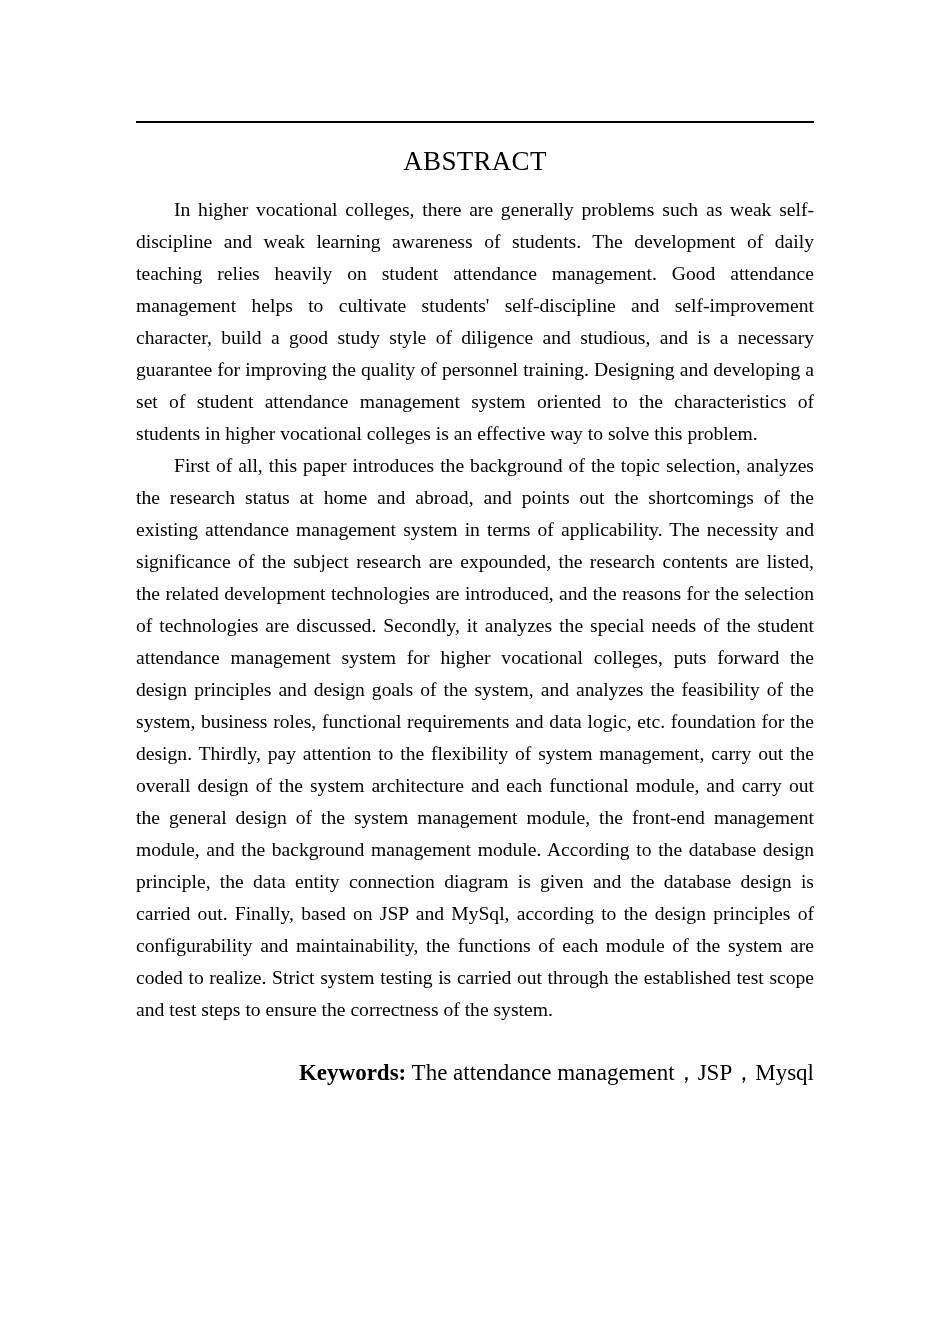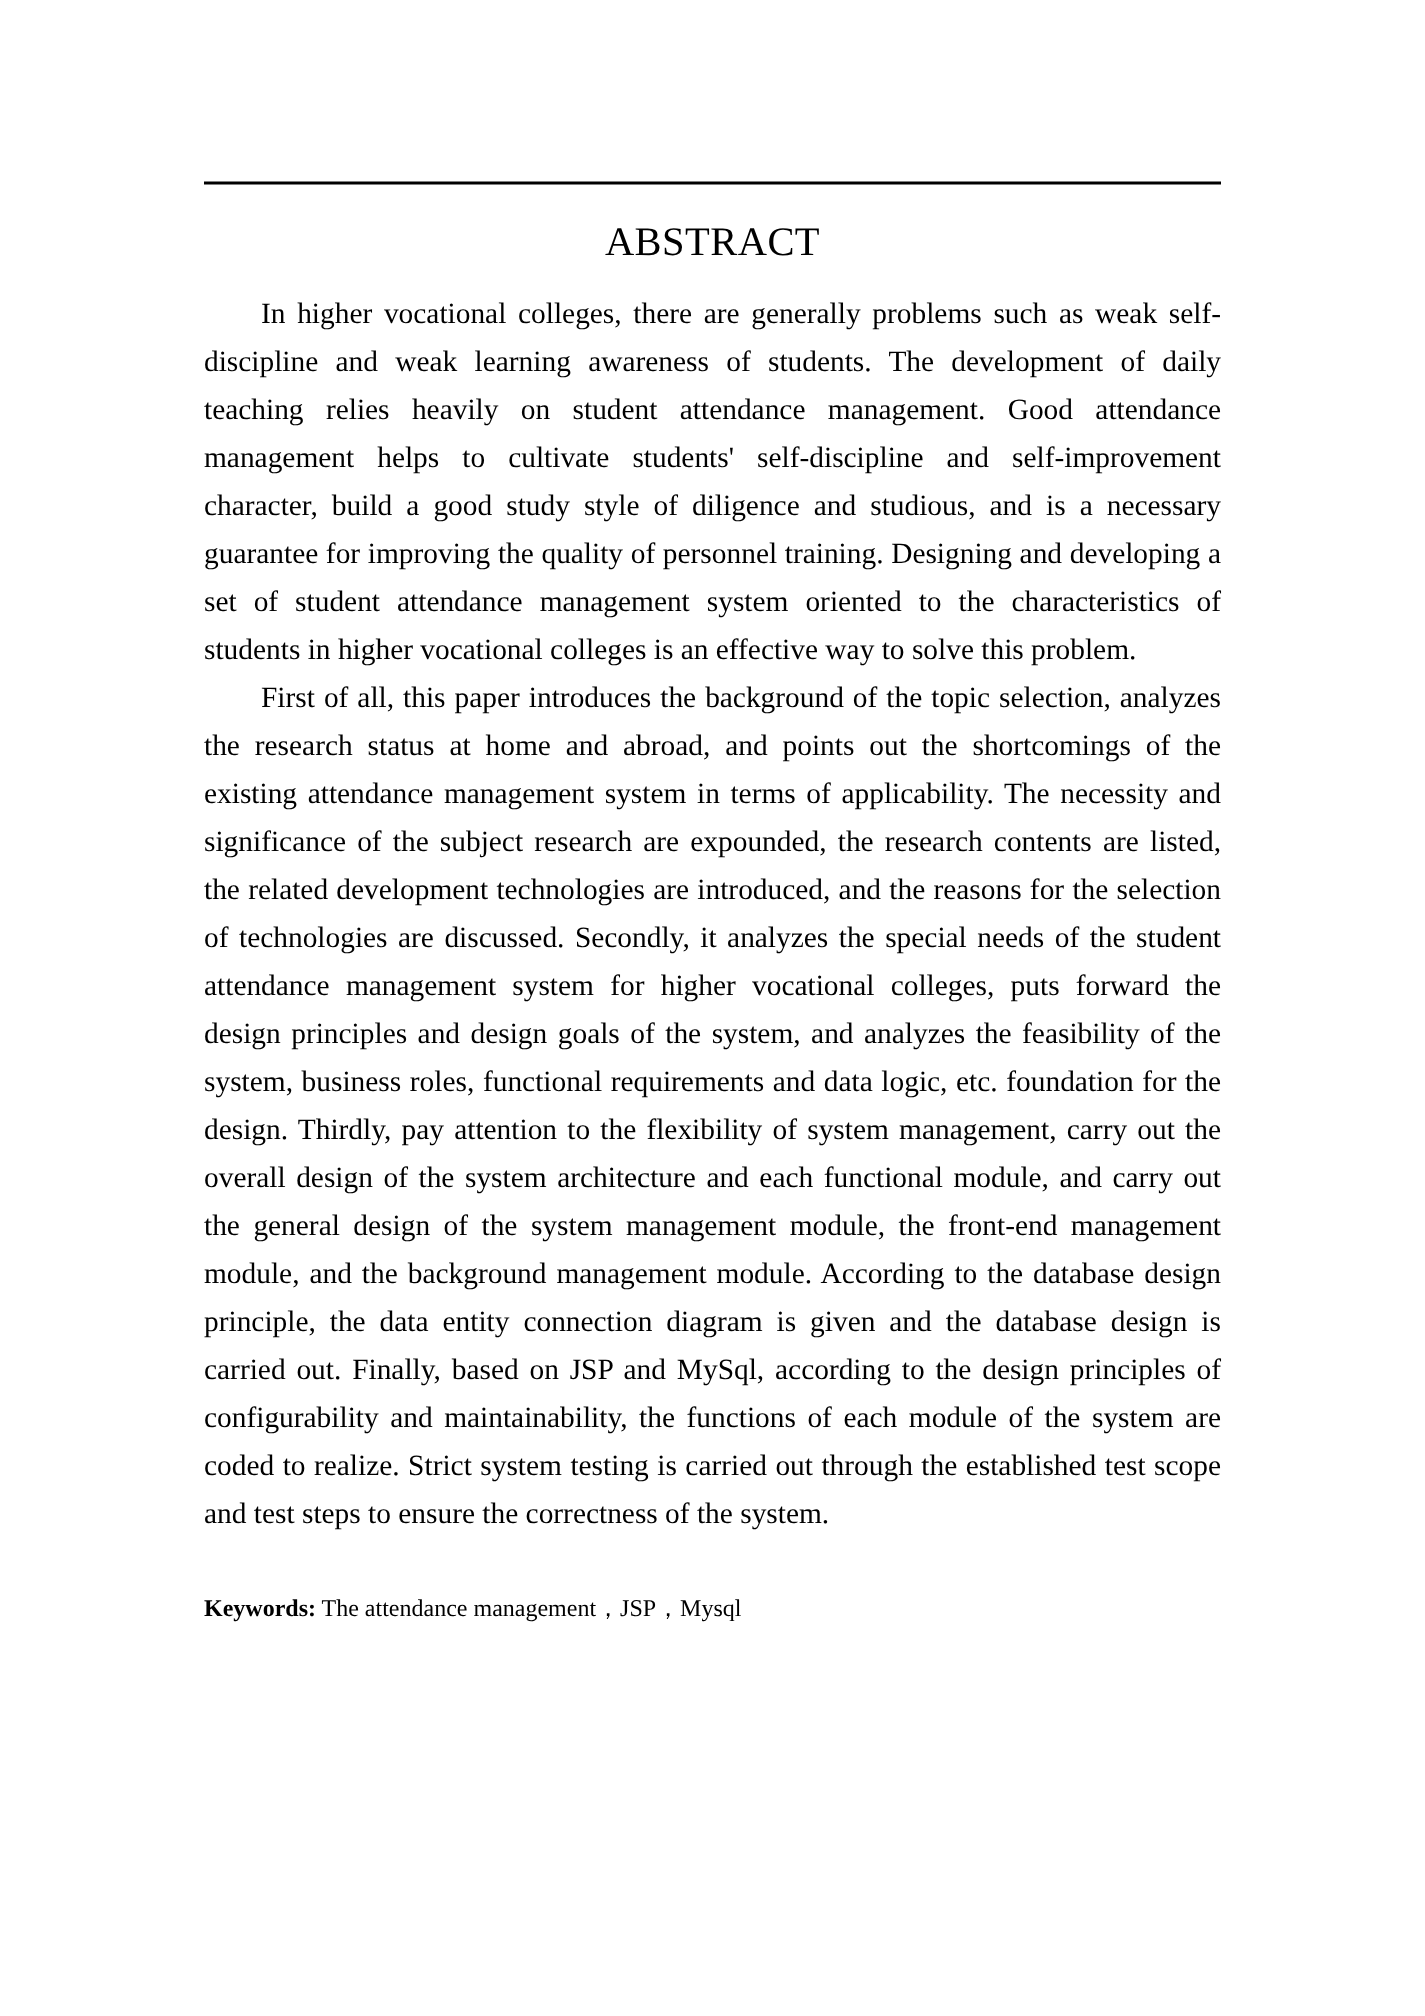--- a/index.html
+++ b/index.html
@@ -67,23 +67,23 @@
     text-indent: 38px;
     text-align: justify;
     text-align-last: left;
   }
 
   .keywords-gap {
     height: 31px;
   }
 
   .keywords {
-    font-size: 16px;
+    font-size: 23px;
     line-height: 32px;
-    text-align: left;
+    text-align: right;
     text-indent: 0;
     margin: 0;
   }
   .keywords .kw-label {
     font-weight: bold;
   }
 
   
   .page-number {
     position: absolute;

